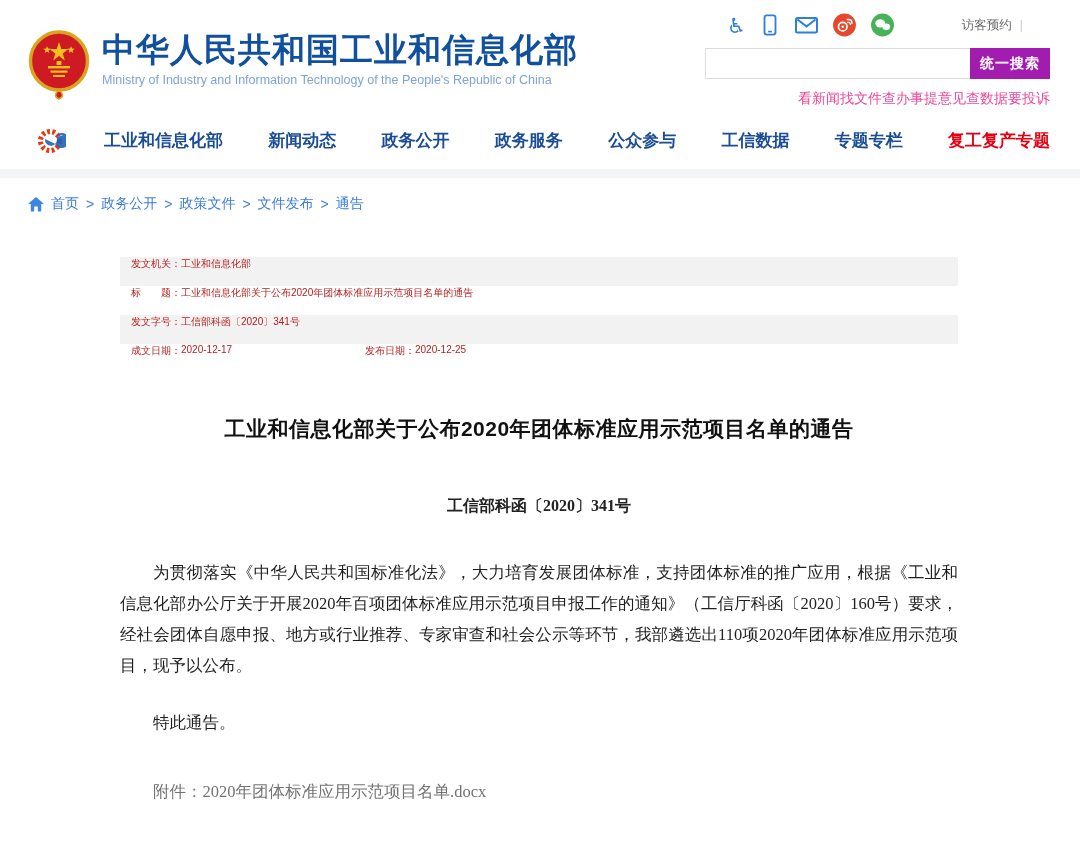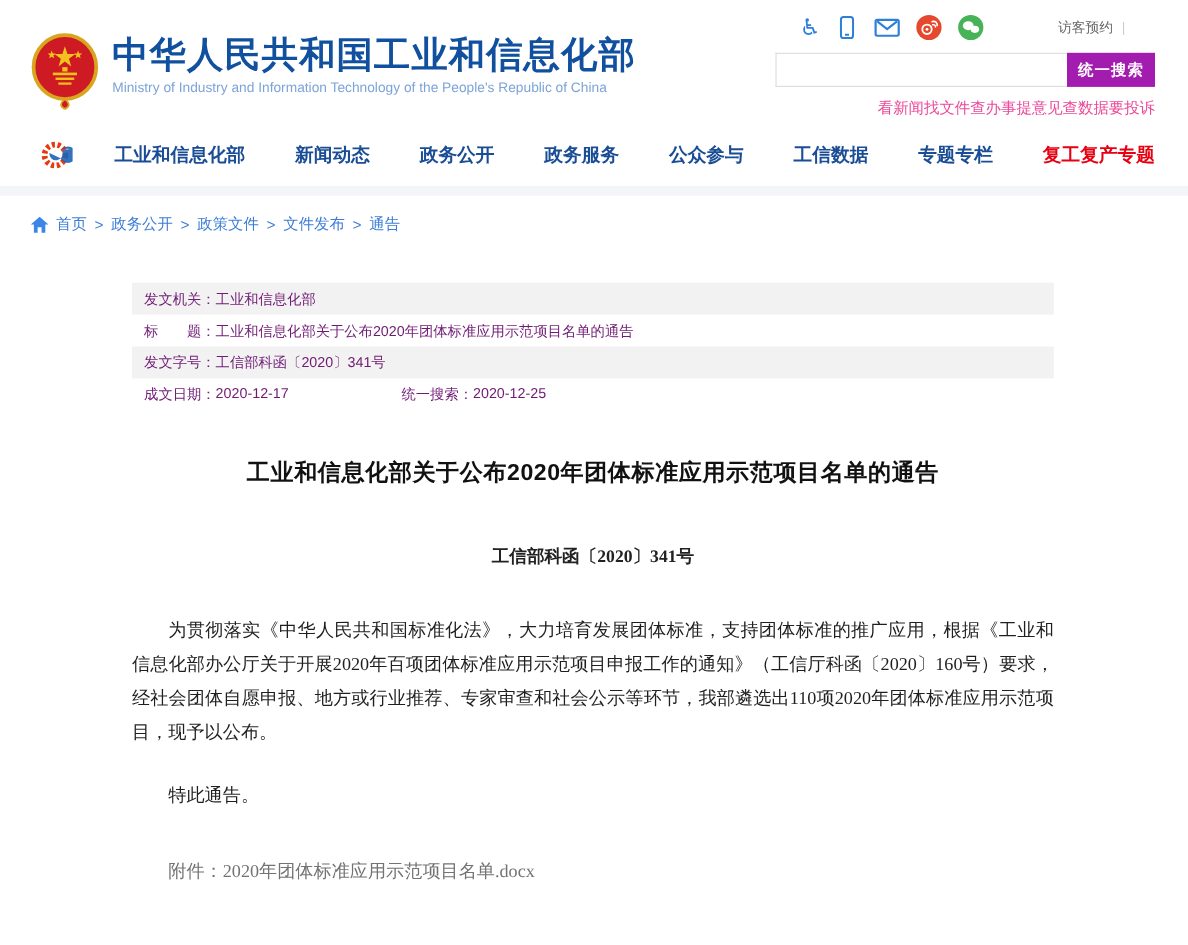--- a/index.html
+++ b/index.html
@@ -39,21 +39,21 @@
   .band { height:9px; background:#f4f5f9; margin-top:3px; }
 
   
   .breadcrumb { display:flex; align-items:center; padding:17px 28px 0 28px; font-size:14px; color:#3c7dd6; }
   .breadcrumb .home-icon { margin-right:7px; display:inline-flex; cursor:pointer; }
   .breadcrumb span.crumb { cursor:pointer; }
   .breadcrumb .bsep { margin:0 7px; color:#3c7dd6; }
 
   
   .doc-wrap { margin:44px 122px 0 120px; }
-  .meta-row { display:flex; align-items:center; min-height:29px; font-size:13px; color:#701a75; padding-left:11px; }
+  .meta-row { display:flex; align-items:flex-start; min-height:29px; font-size:10px; color:#b91c1c; padding-left:11px; }
   .meta-row.gray { background:#f2f2f2; }
   .meta-cell { display:flex; }
   .meta-cell.c1 { width:234px; }
   .meta-label { white-space:pre; }
   .meta-value { }
 
   .doc-title { text-align:center; font-size:21px; font-weight:bold; color:#111; margin-top:42px; letter-spacing:0.5px; }
   .doc-number { text-align:center; font-family:"Liberation Serif","DejaVu Serif",serif; font-weight:bold; font-size:16px; color:#222; margin-top:53px; }
 
   .doc-body { margin-top:40px; font-family:"Liberation Serif","DejaVu Serif",serif; font-size:16.5px; color:#1f1f1f; }
@@ -195,21 +195,21 @@
         <span class="meta-label">发文字号：</span>
         <span class="meta-value">工信部科函〔2020〕341号</span>
       </div>
     </div>
     <div class="meta-row">
       <div class="meta-cell c1">
         <span class="meta-label">成文日期：</span>
         <span class="meta-value">2020-12-17</span>
       </div>
       <div class="meta-cell">
-        <span class="meta-label">统一搜索：</span>
+        <span class="meta-label">发布日期：</span>
         <span class="meta-value">2020-12-25</span>
       </div>
     </div>
   </div>
 
   <h1 class="doc-title">工业和信息化部关于公布2020年团体标准应用示范项目名单的通告</h1>
 
   <div class="doc-number">工信部科函〔2020〕341号</div>
 
   <div class="doc-body">

